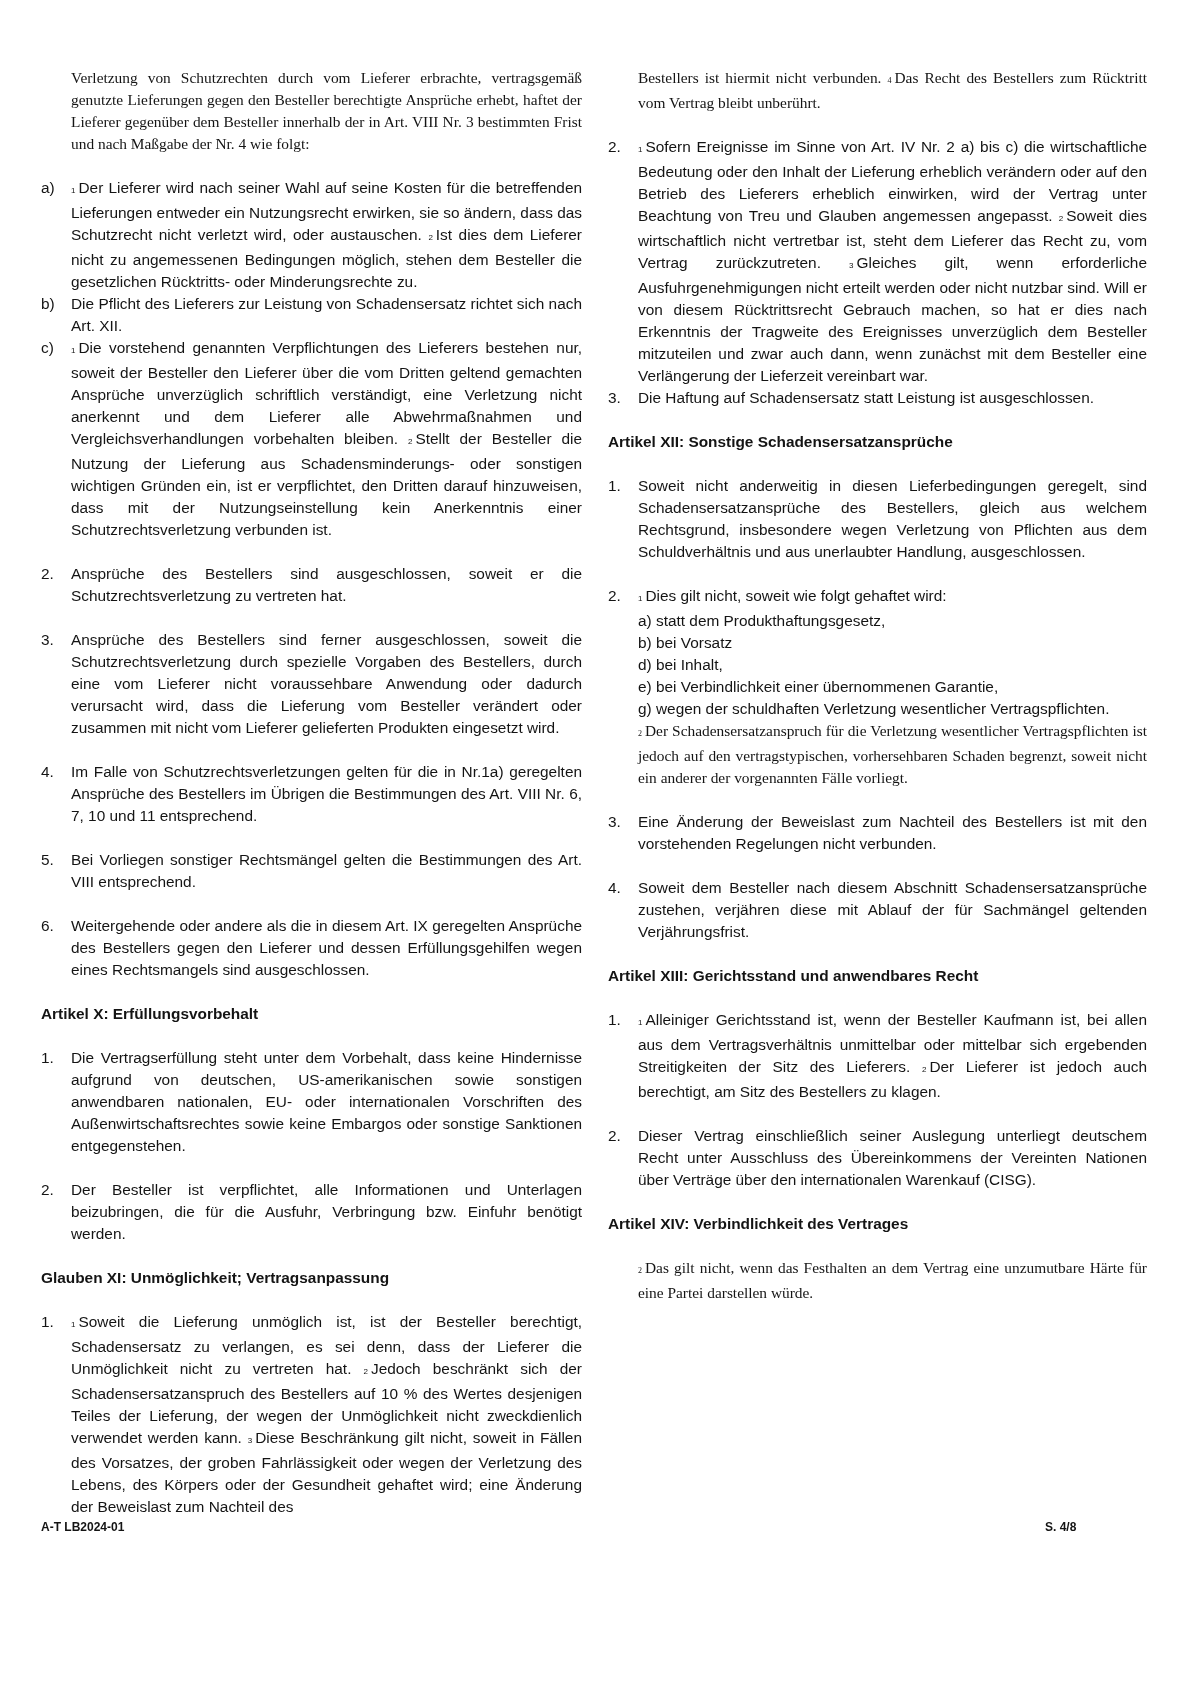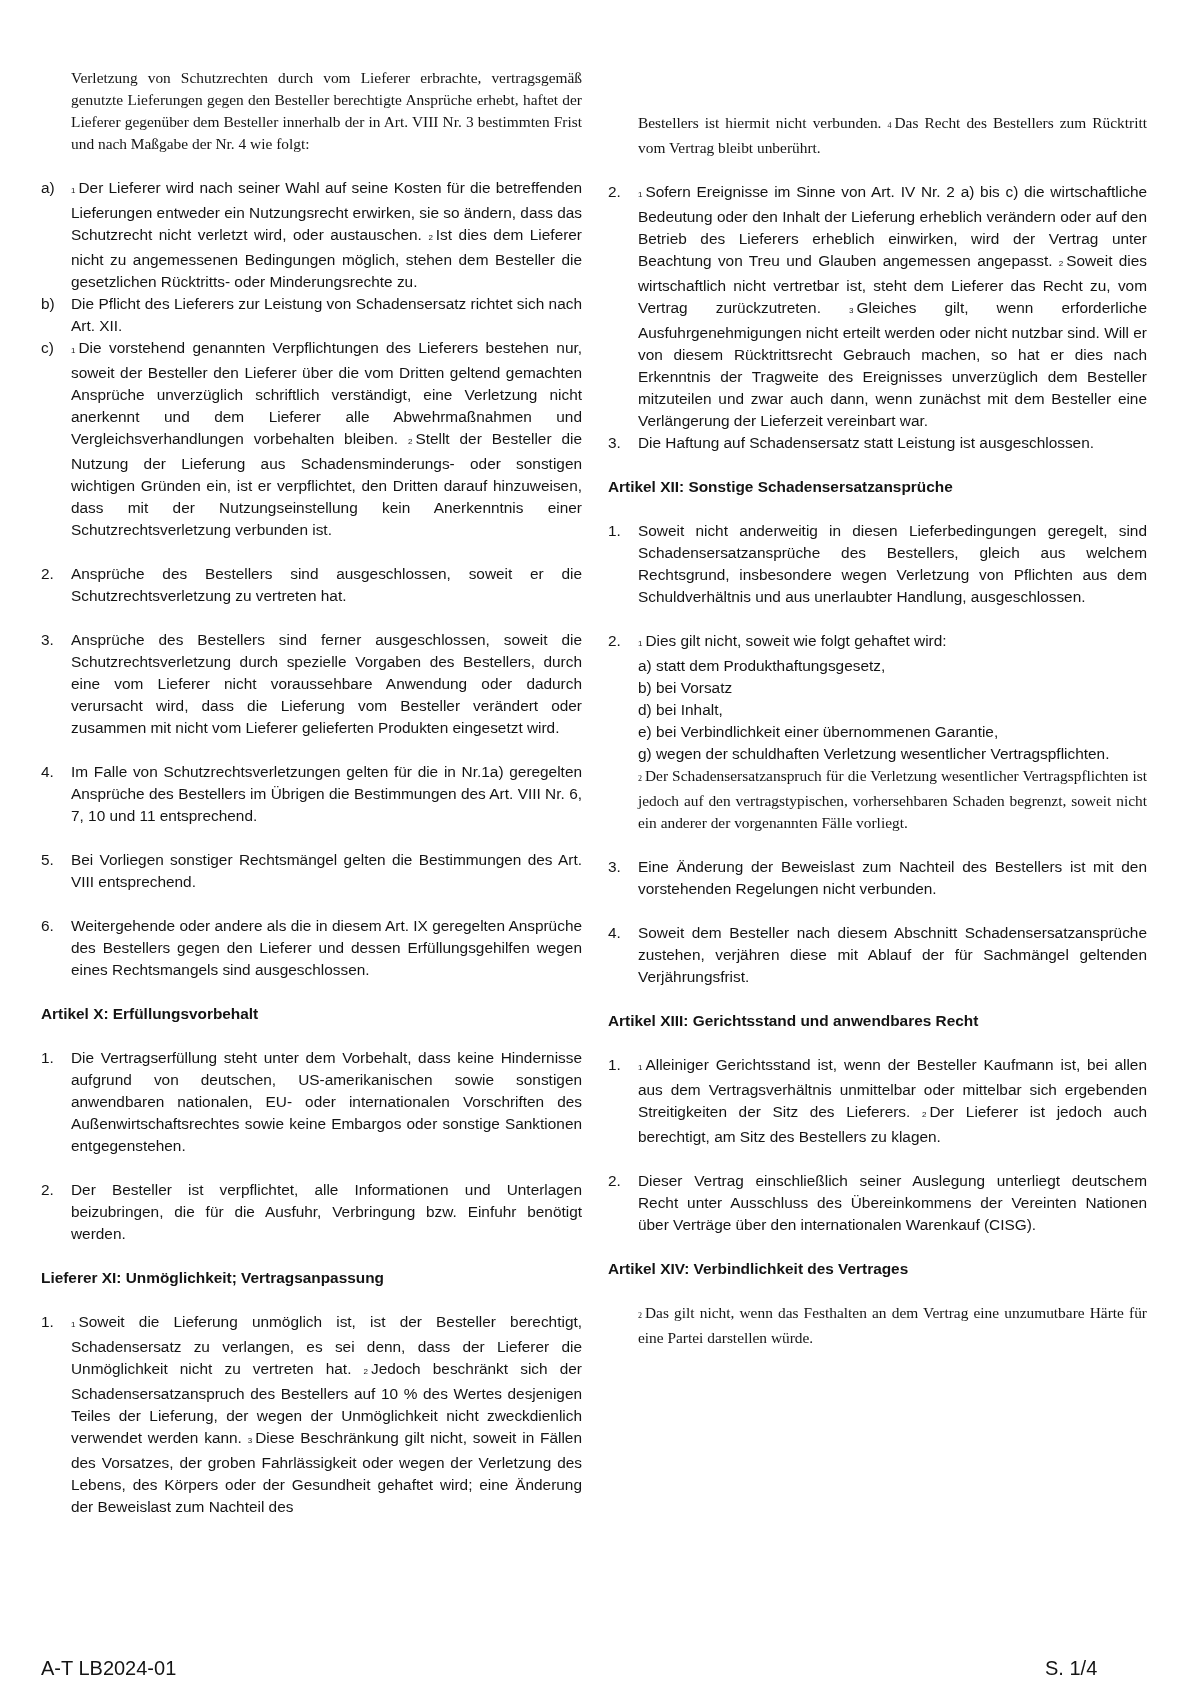--- a/index.html
+++ b/index.html
@@ -1,33 +1,33 @@
 <!DOCTYPE html>
 <html><head>
 <meta charset="utf-8">
 <style>
   html, body { margin: 0; padding: 0; background: #ffffff; }
   body { width: 1190px; height: 1683px; position: relative; overflow: hidden;
          font-family: "Liberation Sans", "DejaVu Sans", sans-serif; color: #141414; }
   .col { position: absolute; top: 67px; font-size: 15.4px; line-height: 22px; }
   .col-left { left: 41px; width: 541px; }
-  .col-right { left: 608px; width: 539px; margin-top: 45px; }
+  .col-right { left: 608px; width: 539px; }
   p, .item { margin: 0; }
   .just { text-align: justify; }
   .plain { padding-left: 30px; font-family: Liberation Serif, serif; }
   .item { position: relative; padding-left: 30px; text-align: justify; }
   .item .num { position: absolute; left: 0; top: 0; }
   .sub { position: relative; padding-left: 30px; text-align: justify; }
   .sub .num { position: absolute; left: 0; top: 0; }
   .gap { height: 22px; }
   .heading { font-weight: bold; margin: 0; }
   sub, .sn { font-size: 8px; vertical-align: baseline; margin-right: 3px; }
   .lst { padding-left: 30px; }
   .lst div { padding-left: 22px; text-indent: -22px; text-align: justify; }
-  .footer { position: absolute; top: 1657px; font-size: 20px; }
+  .footer { position: absolute; top: 1520px; font-size: 12px; font-weight: bold; }
   .footer-left { left: 41px; }
   .footer-right { left: 1045px; }
 </style>
 </head>
 <body>
 
 <div class="col col-left">
   <p class="just plain">Verletzung von Schutzrechten durch vom Lieferer erbrachte, vertragsgemäß genutzte Lieferungen gegen den Besteller berechtigte Ansprüche erhebt, haftet der Lieferer gegenüber dem Besteller innerhalb der in Art. VIII Nr. 3 bestimmten Frist und nach Maßgabe der Nr. 4 wie folgt:</p>
   <div class="gap"></div>
 
@@ -79,21 +79,21 @@
     <span class="num">1.</span>
     <span>Die Vertragserfüllung steht unter dem Vorbehalt, dass keine Hindernisse aufgrund von deutschen, US-amerikanischen sowie sonstigen anwendbaren nationalen, EU- oder internationalen Vorschriften des Außenwirtschaftsrechtes sowie keine Embargos oder sonstige Sanktionen entgegenstehen.</span>
   </div>
   <div class="gap"></div>
   <div class="item">
     <span class="num">2.</span>
     <span>Der Besteller ist verpflichtet, alle Informationen und Unterlagen beizubringen, die für die Ausfuhr, Verbringung bzw. Einfuhr benötigt werden.</span>
   </div>
   <div class="gap"></div>
 
-  <p class="heading">Lieferer XI: Unmöglichkeit; Vertragsanpassung</p>
+  <p class="heading">Glauben XI: Unmöglichkeit; Vertragsanpassung</p>
   <div class="gap"></div>
   <div class="item">
     <span class="num">1.</span>
     <span class="sn">1</span><span>Soweit die Lieferung unmöglich ist, ist der Besteller berechtigt, Schadensersatz zu verlangen, es sei denn, dass der Lieferer die Unmöglichkeit nicht zu vertreten hat.</span>
     <span class="sn">2</span><span>Jedoch beschränkt sich der Schadensersatzanspruch des Bestellers auf 10 % des Wertes desjenigen Teiles der Lieferung, der wegen der Unmöglichkeit nicht zweckdienlich verwendet werden kann.</span>
     <span class="sn">3</span><span>Diese Beschränkung gilt nicht, soweit in Fällen des Vorsatzes, der groben Fahrlässigkeit oder wegen der Verletzung des Lebens, des Körpers oder der Gesundheit gehaftet wird; eine Änderung der Beweislast zum Nachteil des</span>
   </div>
 </div>
 
 <div class="col col-right">
@@ -163,13 +163,13 @@
   <div class="gap"></div>
 
   <p class="heading">Artikel XIV: Verbindlichkeit des Vertrages</p>
   <div class="gap"></div>
   <p class="just plain">
     <span class="sn">2</span><span>Das gilt nicht, wenn das Festhalten an dem Vertrag eine unzumutbare Härte für eine Partei darstellen würde.</span>
   </p>
 </div>
 
 <div class="footer footer-left">A-T LB2024-01</div>
-<div class="footer footer-right">S. 1/4</div>
+<div class="footer footer-right">S. 4/8</div>
 
 </body></html>

